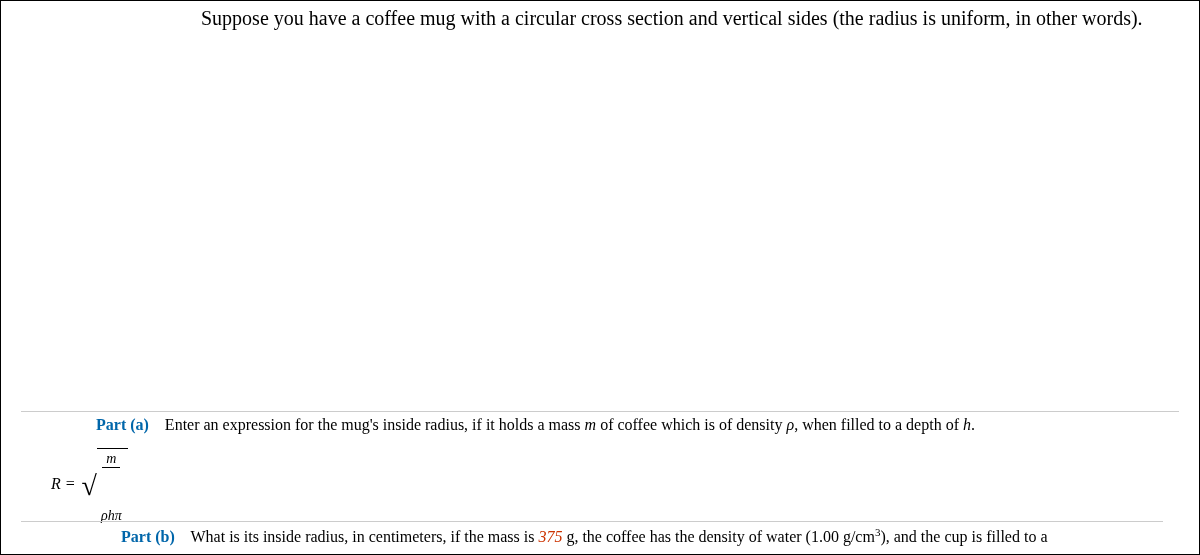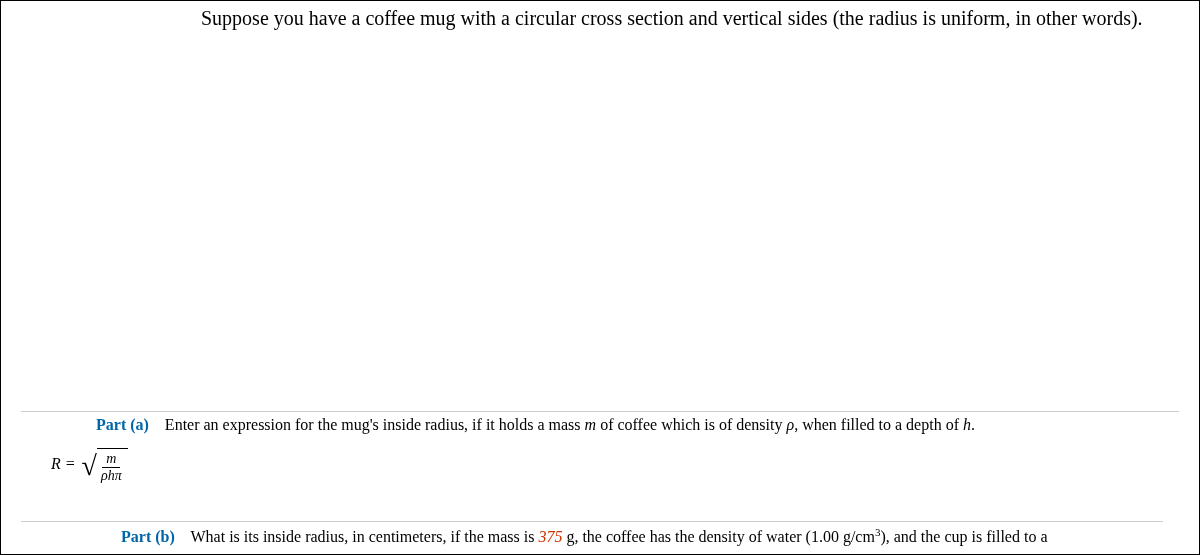--- a/index.html
+++ b/index.html
@@ -82,20 +82,21 @@
       font-style: italic;
       font-size: 14px;
       line-height: 1.15;
     }
     .frac-top {
       border-bottom: 1px solid #000;
       padding: 0 4px;
     }
     .frac-bot {
       padding: 0 2px;
+      margin-top: 40px;
     }
     .part-b-section {
       position: absolute;
       bottom: 6px;
       left: 20px;
       right: 36px;
       border-top: 1px solid #ccc;
       padding-top: 4px;
       line-height: 1.4;
     }

